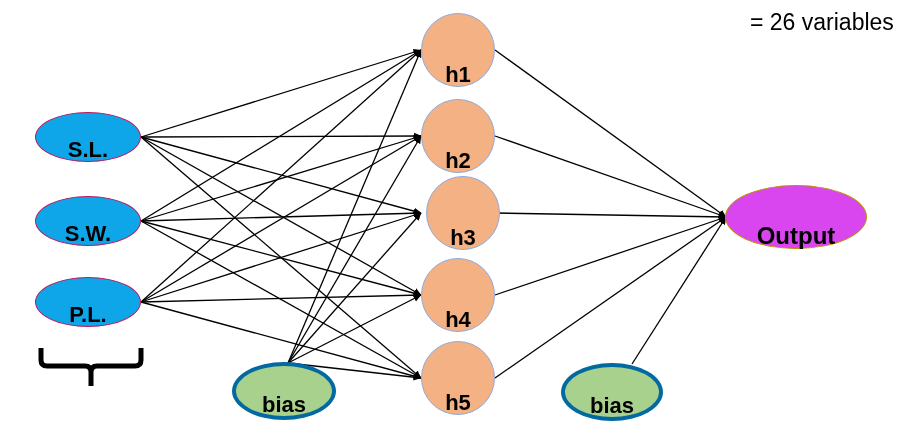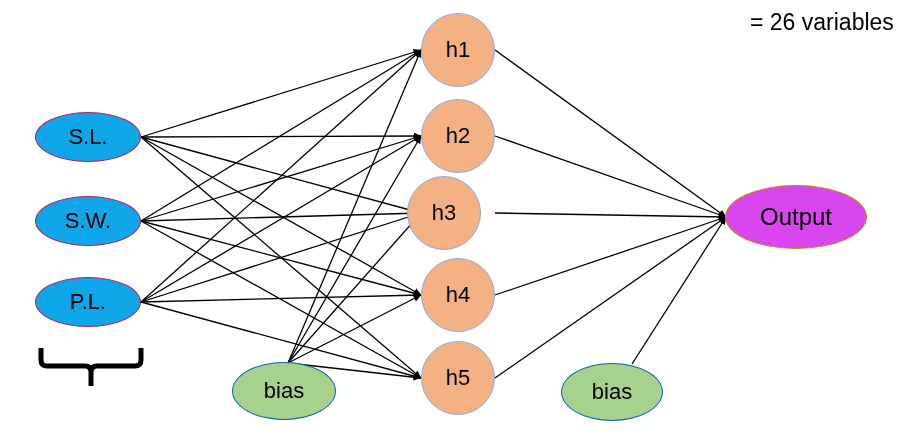--- a/index.html
+++ b/index.html
@@ -25,42 +25,43 @@
   #node-layer, #label-layer {
     position: absolute;
     left: 0;
     top: 0;
     width: 905px;
     height: 436px;
   }
   .node {
     position: absolute;
     display: flex;
-    align-items: center;
+    align-items: flex-end;
     justify-content: center;
     box-sizing: border-box;
     border-radius: 50%;
     color: #000000;
     text-align: center;
     line-height: 1;
     white-space: nowrap;
+    font-weight: bold;
   }
   .node-input {
     background: #0ea5e9;
     border: 1px solid #be185d;
     font-size: 22px;
   }
   .node-hidden {
     background: #F4B183;
     border: 1px solid #8FAADC;
     font-size: 22px;
   }
   .node-bias {
     background: #A9D18E;
-    border: 1px solid #0369a1;
+    border: 4px solid #0369a1;
     font-size: 22px;
   }
   .node-output {
     background: #d946ef;
     border: 1px solid #BF9000;
     font-size: 24px;
   }
   .caption {
     position: absolute;
     font-size: 23px;
@@ -135,21 +136,21 @@
       </div>
       <div class="node node-bias" style="left: 232px; top: 362px; width: 104px; height: 58px;">
         <span>bias</span>
       </div>
       <div class="node node-hidden" style="left: 421px; top: 13px; width: 74px; height: 74px;">
         <span>h1</span>
       </div>
       <div class="node node-hidden" style="left: 421px; top: 99px; width: 74px; height: 74px;">
         <span>h2</span>
       </div>
-      <div class="node node-hidden" style="left: 407px; top: 176px; width: 74px; height: 74px;">
+      <div class="node node-hidden" style="left: 426px; top: 176px; width: 74px; height: 74px;">
         <span>h3</span>
       </div>
       <div class="node node-hidden" style="left: 421px; top: 258px; width: 74px; height: 74px;">
         <span>h4</span>
       </div>
       <div class="node node-hidden" style="left: 421px; top: 341px; width: 74px; height: 74px;">
         <span>h5</span>
       </div>
       <div class="node node-bias" style="left: 561px; top: 363px; width: 102px; height: 58px;">
         <span>bias</span>

